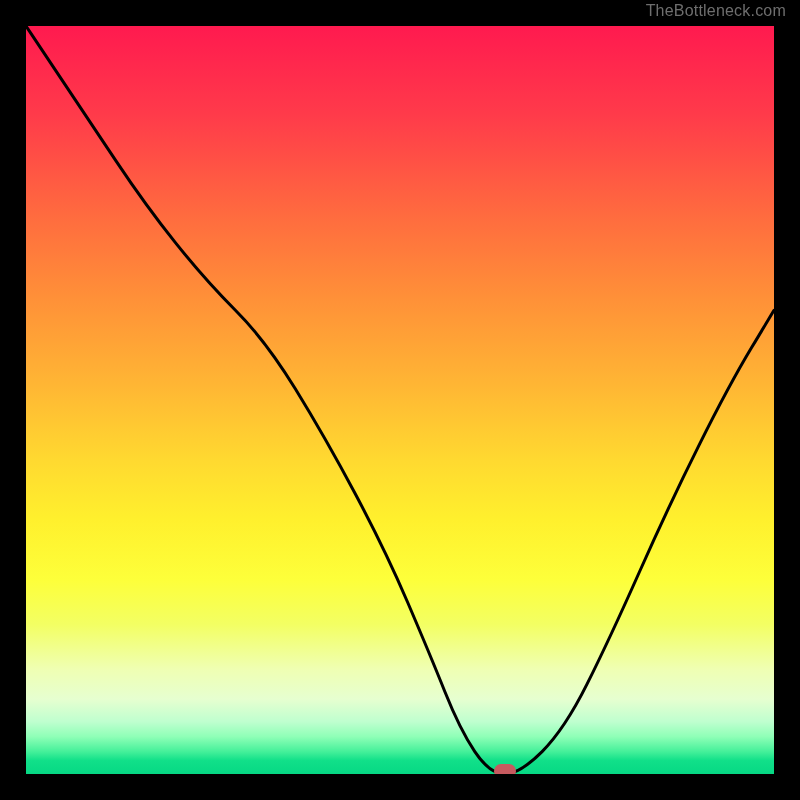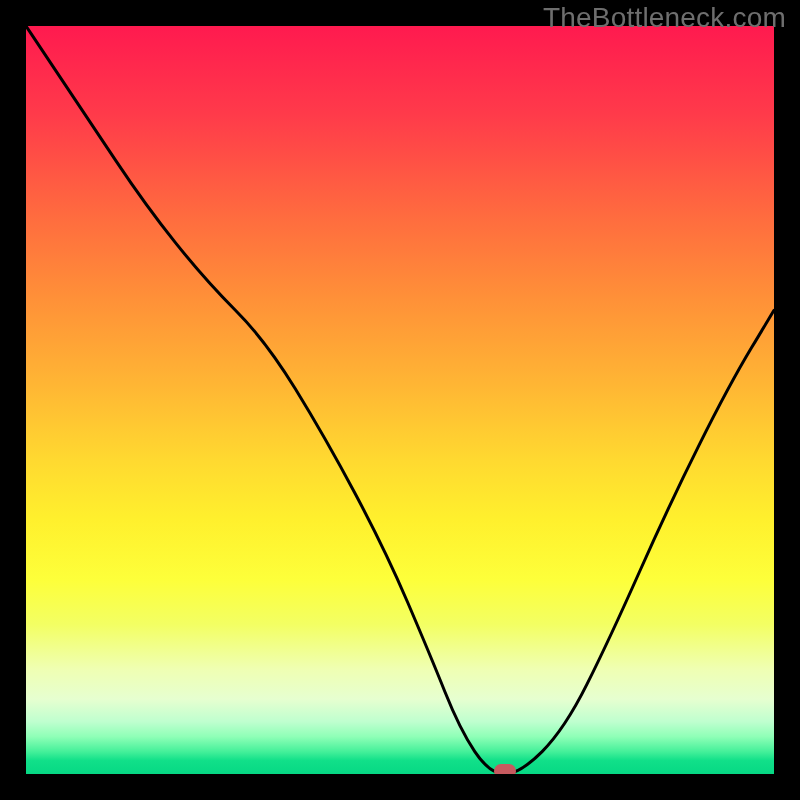--- a/index.html
+++ b/index.html
@@ -15,21 +15,21 @@
     position: relative;
     width: 800px;
     height: 800px;
     background: #000;
   }
   .watermark {
     position: absolute;
     top: 2px;
     right: 14px;
     color: #6e6e6e;
-    font-size: 28px;
+    font-size: 16px;
     font-weight: 500;
     letter-spacing: 0.2px;
     z-index: 5;
   }
   .plot-area {
     position: absolute;
     left: 26px;
     top: 26px;
     width: 748px;
     height: 748px;

